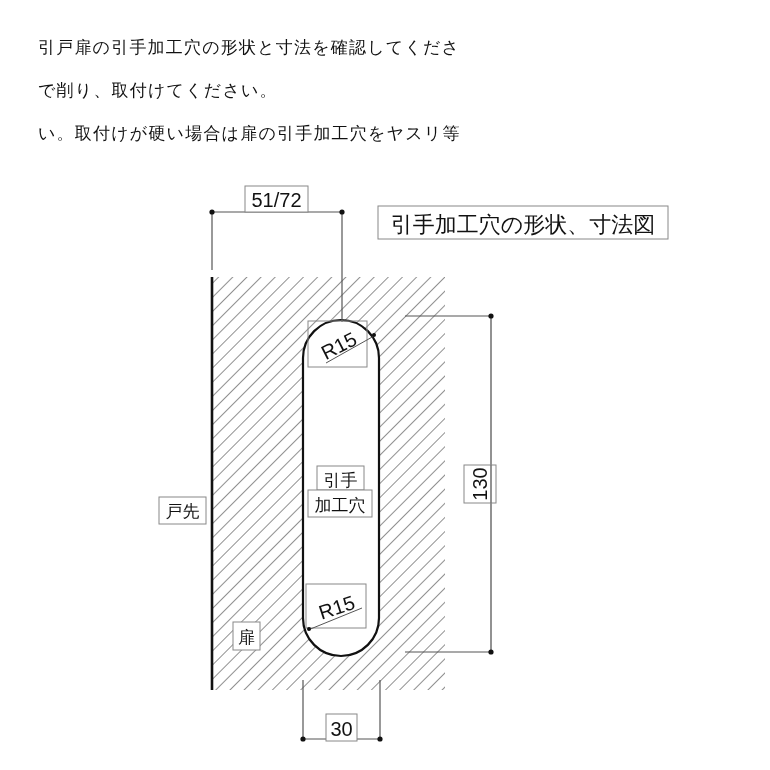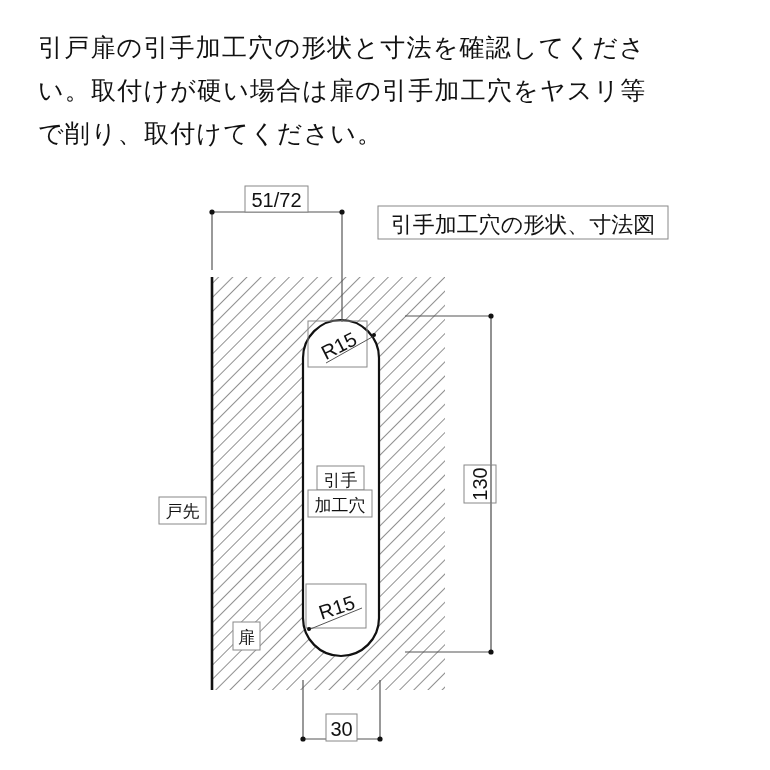--- a/index.html
+++ b/index.html
@@ -1,30 +1,30 @@
 <!DOCTYPE html>
 <html><head>
 <meta charset="utf-8">
 <style>
   html, body { margin: 0; padding: 0; background: #ffffff; }
   body { width: 770px; height: 770px; position: relative; overflow: hidden;
          font-family: "DejaVu Sans", "Liberation Sans", sans-serif; color: #111; }
   .instructions { position: absolute; left: 38px; top: 26px; width: 700px; }
-  .instructions p { margin: 0; font-size: 25px; line-height: 43px; letter-spacing: 1.2px; white-space: nowrap; }
+  .instructions p { margin: 0; font-size: 17px; line-height: 43px; letter-spacing: 1.2px; white-space: nowrap; }
   svg { position: absolute; left: 0; top: 0; }
   .lbl { font-family: "Liberation Sans", "DejaVu Sans", sans-serif; fill: #111; }
   .lbl-jp { font-family: "DejaVu Sans", sans-serif; fill: #111; }
 </style>
 </head>
 <body>
 
 <div class="instructions">
   <p>引戸扉の引手加工穴の形状と寸法を確認してくださ</p>
+  <p>で削り、取付けてください。</p>
   <p>い。取付けが硬い場合は扉の引手加工穴をヤスリ等</p>
-  <p>で削り、取付けてください。</p>
 </div>
 
 <svg width="770" height="770" viewBox="0 0 770 770">
   <defs>
     <pattern id="hatch" patternUnits="userSpaceOnUse" width="10" height="10" patternTransform="rotate(45)">
       <line x1="0" y1="0" x2="0" y2="10" stroke="#333" stroke-width="1.1"></line>
     </pattern>
     <clipPath id="doorClip">
         <rect x="212" y="277" width="233" height="413"></rect>
       </clipPath>

